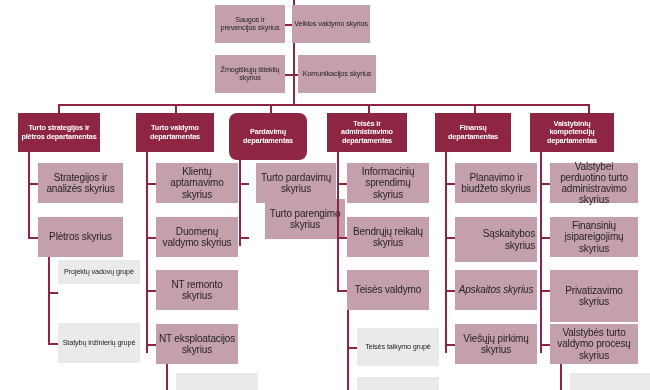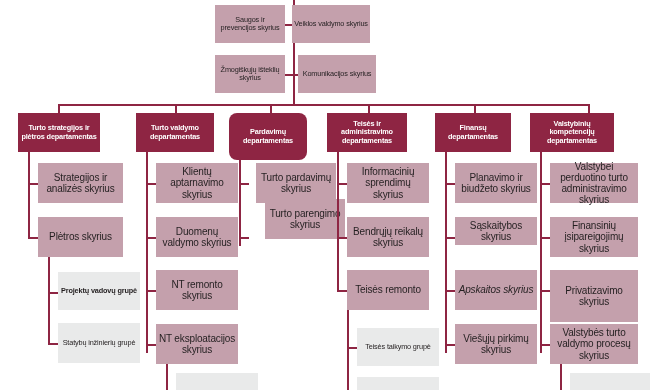--- a/index.html
+++ b/index.html
@@ -116,21 +116,21 @@
     <span>Strategijos ir analizės skyrius</span>
   </div>
   <div class="node unit" style="left:38px;top:217px;width:85px;height:40px;">
     <span>Plėtros skyrius</span>
   </div>
 
   <div class="ln v" style="left:48px;top:257px;height:86px;"></div>
   <div class="ln h" style="left:48px;top:292px;width:10px;"></div>
   <div class="ln h" style="left:48px;top:343px;width:10px;"></div>
 
-  <div class="node group" style="left:58px;top:272px;width:82px;height:38px;font-weight:bold;">
+  <div class="node group" style="left:58px;top:260px;width:82px;height:24px;">
     <span>Projektų vadovų grupė</span>
   </div>
   <div class="node group" style="left:58px;top:323px;width:82px;height:40px;">
     <span>Statybų inžinierių grupė</span>
   </div>
 
   <div class="ln v" style="left:146px;top:152px;height:201px;"></div>
   <div class="ln h" style="left:146px;top:183px;width:10px;"></div>
   <div class="ln h" style="left:146px;top:237px;width:10px;"></div>
   <div class="ln h" style="left:146px;top:290px;width:10px;"></div>
@@ -170,42 +170,42 @@
   <div class="ln h" style="left:337px;top:237px;width:10px;"></div>
   <div class="ln h" style="left:337px;top:290px;width:10px;"></div>
 
   <div class="node unit" style="left:347px;top:163px;width:82px;height:40px;">
     <span>Informacinių sprendimų skyrius</span>
   </div>
   <div class="node unit" style="left:347px;top:217px;width:82px;height:40px;">
     <span>Bendrųjų reikalų skyrius</span>
   </div>
   <div class="node unit" style="left:347px;top:270px;width:82px;height:40px;">
-    <span>Teisės remonto</span>
+    <span>Teisės valdymo</span>
   </div>
 
   <div class="ln v" style="left:347px;top:310px;height:80px;"></div>
   <div class="ln h" style="left:347px;top:347px;width:10px;"></div>
   <div class="node group" style="left:357px;top:328px;width:82px;height:38px;">
     <span>Teisės taikymo grupė</span>
   </div>
   <div class="node group" style="left:357px;top:377px;width:82px;height:38px;">
       <span></span>
     </div>
 
   <div class="ln v" style="left:445px;top:152px;height:201px;"></div>
   <div class="ln h" style="left:445px;top:183px;width:10px;"></div>
   <div class="ln h" style="left:445px;top:237px;width:10px;"></div>
   <div class="ln h" style="left:445px;top:290px;width:10px;"></div>
   <div class="ln h" style="left:445px;top:344px;width:10px;"></div>
 
   <div class="node unit" style="left:455px;top:163px;width:82px;height:40px;">
     <span>Planavimo ir biudžeto skyrius</span>
   </div>
-  <div class="node unit" style="left:455px;top:217px;width:82px;height:28px;">
+  <div class="node unit" style="left:455px;top:217px;width:82px;height:45px;text-align:right;">
     <span>Sąskaitybos skyrius</span>
   </div>
   <div class="node unit" style="left:455px;top:270px;width:82px;height:40px;font-style:italic;">
     <span>Apskaitos skyrius</span>
   </div>
   <div class="node unit" style="left:455px;top:324px;width:82px;height:40px;">
     <span>Viešųjų pirkimų skyrius</span>
   </div>
 
   <div class="ln v" style="left:540px;top:152px;height:201px;"></div>

